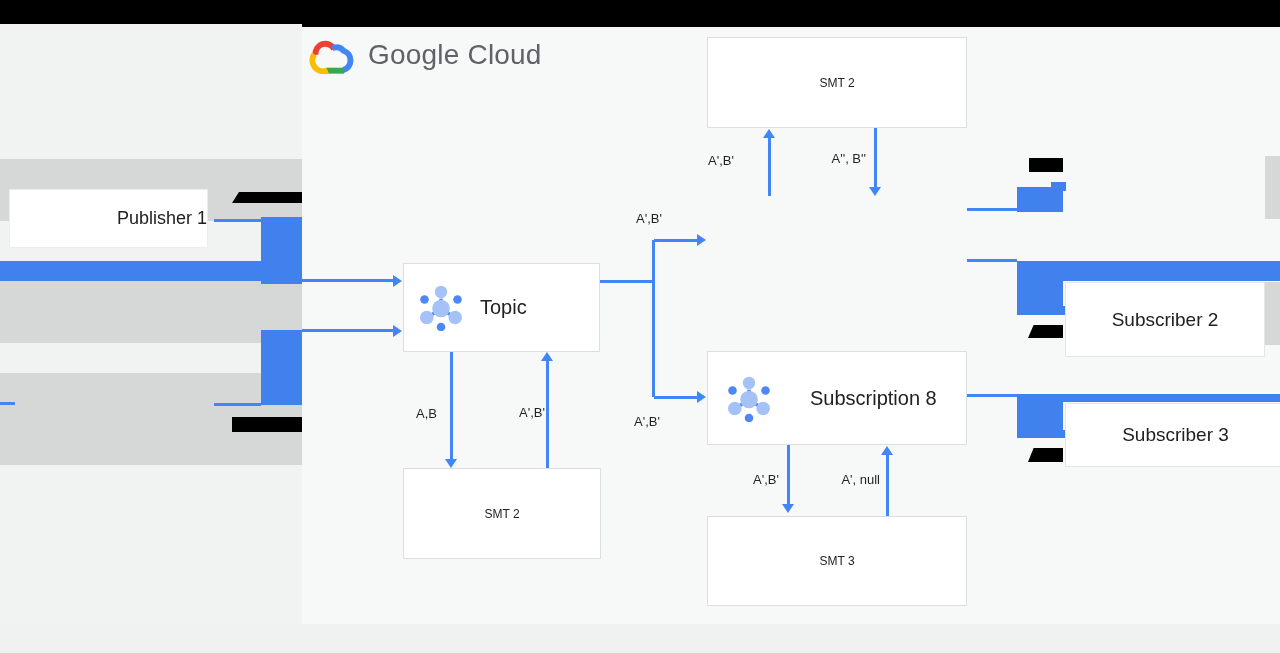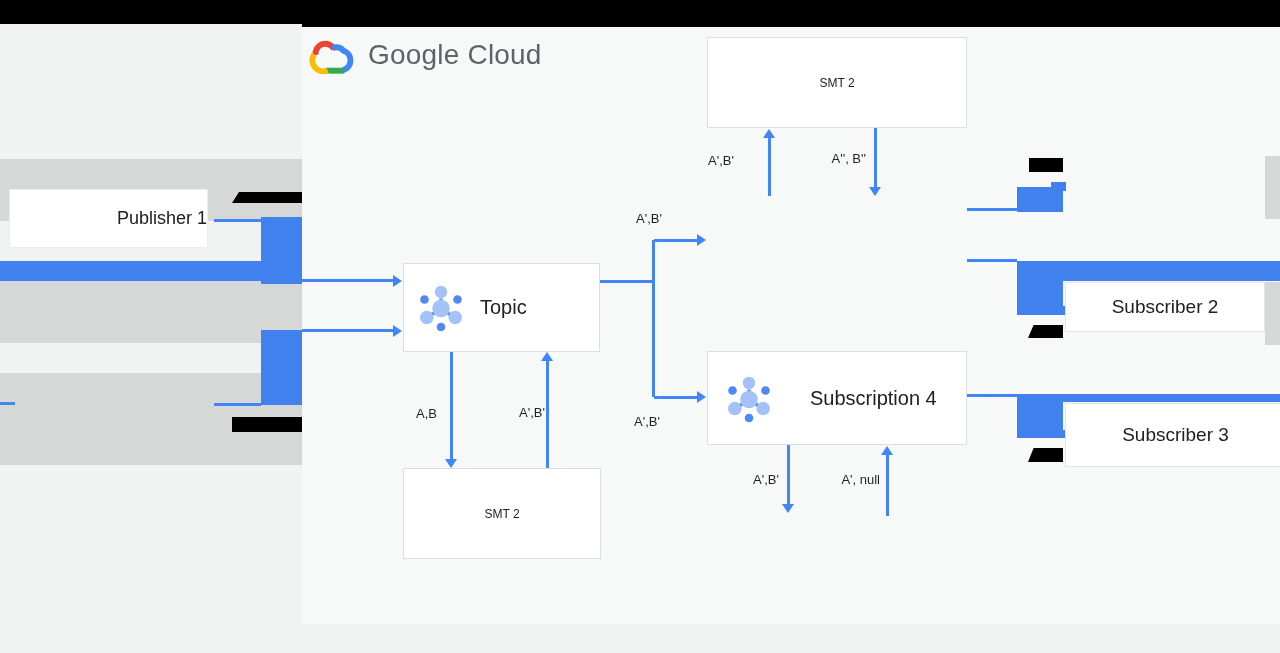--- a/index.html
+++ b/index.html
@@ -130,23 +130,26 @@
       <line x1="16.4" y1="28.8" x2="13.8" y2="30.6" stroke="#4e88f4" stroke-width="3.4"></line>
       <line x1="29.6" y1="28.8" x2="32.2" y2="30.6" stroke="#4e88f4" stroke-width="3.4"></line>
       <circle cx="23" cy="8" r="6.2" fill="#a4c2f8"></circle>
       <circle cx="8.8" cy="33.5" r="6.8" fill="#a4c2f8"></circle>
       <circle cx="37.2" cy="33.5" r="6.8" fill="#a4c2f8"></circle>
       <circle cx="23" cy="24.5" r="8.8" fill="#a4c2f8"></circle>
       <circle cx="6.5" cy="15.5" r="4.3" fill="#4e88f4"></circle>
       <circle cx="39.5" cy="15.5" r="4.3" fill="#4e88f4"></circle>
       <circle cx="23" cy="43" r="4.3" fill="#4e88f4"></circle>
     </svg>
-    <span style="margin-left:38px;">Subscription 4</span>
+    <span style="margin-left:38px;">Subscription 8</span>
   </div>
 
+  <div class="wbox smtbox" style="left:707px;top:516px;width:260px;height:90px;">
+    <span>SMT 3</span>
+  </div>
 
   <div class="vl" style="left:787px;top:445px;height:60px;"></div>
   <div class="ah ah-d" style="left:782px;top:504px;"></div>
   <div class="vl" style="left:886px;top:455px;height:61px;"></div>
   <div class="ah ah-u" style="left:881px;top:446px;"></div>
   <div class="fl ra" style="left:737px;top:470px;width:42px;">A',B'</div>
   <div class="fl ra" style="left:816px;top:470px;width:64px;">A', null</div>
 
   <div class="hl" style="left:967px;top:208px;width:50px;"></div>
   <div class="glitch" style="left:1017px;top:187px;width:46px;height:25px;"></div>
@@ -163,20 +166,20 @@
   <div class="glitch" style="left:1052px;top:430px;width:14px;height:8px;"></div>
 
   <div class="blackbar" style="left:1029px;top:158px;width:34px;height:14px;"></div>
   <div class="blackbar" style="left:1028px;top:325px;width:35px;height:13px;clip-path:polygon(16% 0,100% 0,100% 100%,0 100%);"></div>
   <div class="blackbar" style="left:1028px;top:448px;width:35px;height:14px;clip-path:polygon(16% 0,100% 0,100% 100%,0 100%);"></div>
 
   <div class="band" style="left:1265px;top:156px;width:15px;height:63px;"></div>
   <div class="band" style="left:1265px;top:282px;width:15px;height:63px;"></div>
   <div class="band" style="left:1265px;top:403px;width:15px;height:64px;"></div>
 
-  <div class="wbox subbox" style="left:1065px;top:282px;width:200px;height:50px;">
+  <div class="wbox subbox" style="left:1065px;top:282px;width:200px;height:75px;">
     <span>Subscriber 2</span>
   </div>
   <div class="wbox subbox" style="left:1065px;top:403px;width:221px;height:64px;">
     <span>Subscriber 3</span>
   </div>
 
 </div>
 
 </body></html>

